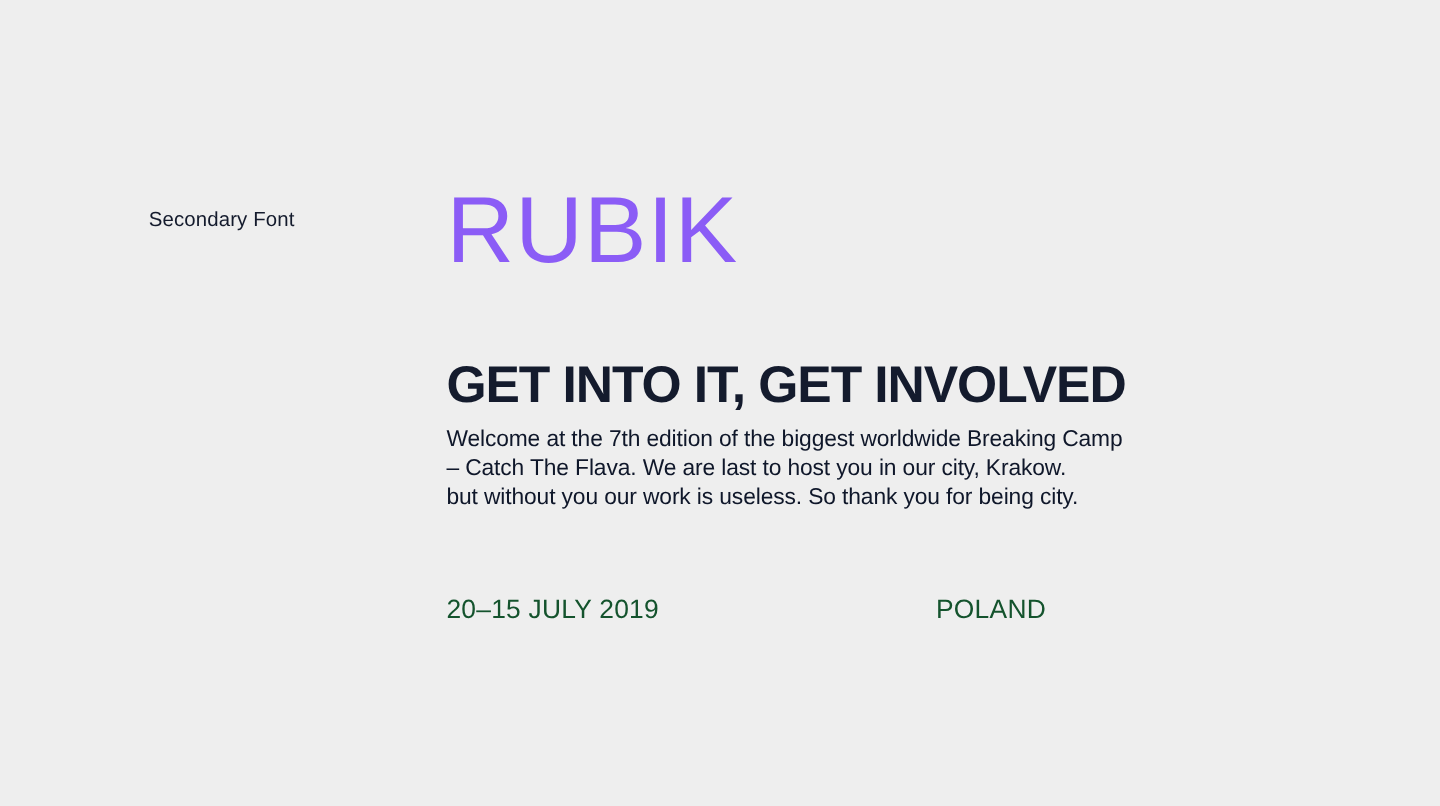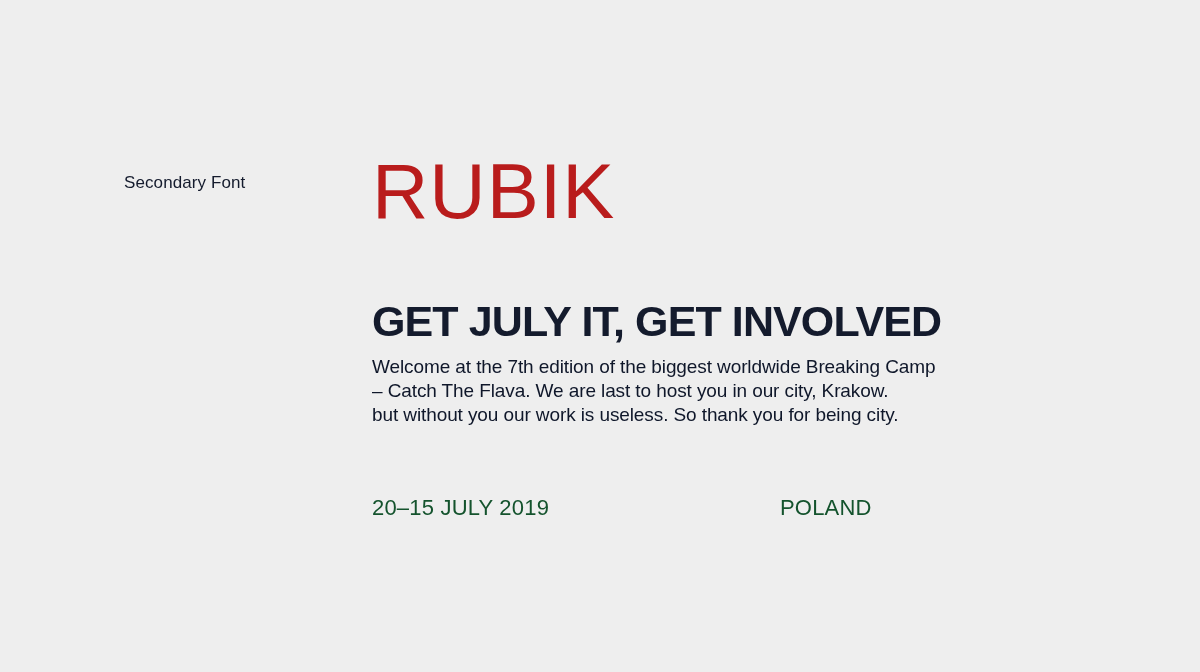--- a/index.html
+++ b/index.html
@@ -38,21 +38,21 @@
     left: 372px;
     top: 150px;
     width: 700px;
   }
   .specimen-name {
     font-family: "Liberation Sans", sans-serif;
     font-size: 78px;
     font-weight: 400;
     line-height: 82px;
     letter-spacing: 1px;
-    color: #b91c1c;
+    color: #8b5cf6;
     margin: 0;
     white-space: nowrap;
   }
   .headline {
     margin: 0;
     position: absolute;
     left: 0;
     top: 148px;
     font-family: "Liberation Sans", sans-serif;
     font-size: 43px;
@@ -103,21 +103,21 @@
 <body>
 
 <div class="slide">
 
   <div class="side-label">Secondary Font</div>
 
   <div class="content">
 
     <div class="specimen-name">RUBIK</div>
 
-    <div class="headline">GET JULY IT, GET INVOLVED</div>
+    <div class="headline">GET INTO IT, GET INVOLVED</div>
 
     <div class="body-copy">
       <span class="line">Welcome at the 7th edition of the biggest worldwide Breaking Camp</span>
       <span class="line">– Catch The Flava. We are last to host you in our city, Krakow.</span>
       <span class="line">but without you our work is useless. So thank you for being city.</span>
     </div>
 
     <div class="meta-row">
       <div class="meta-item meta-date">20–15 JULY 2019</div>
       <div class="meta-item meta-location">POLAND</div>

